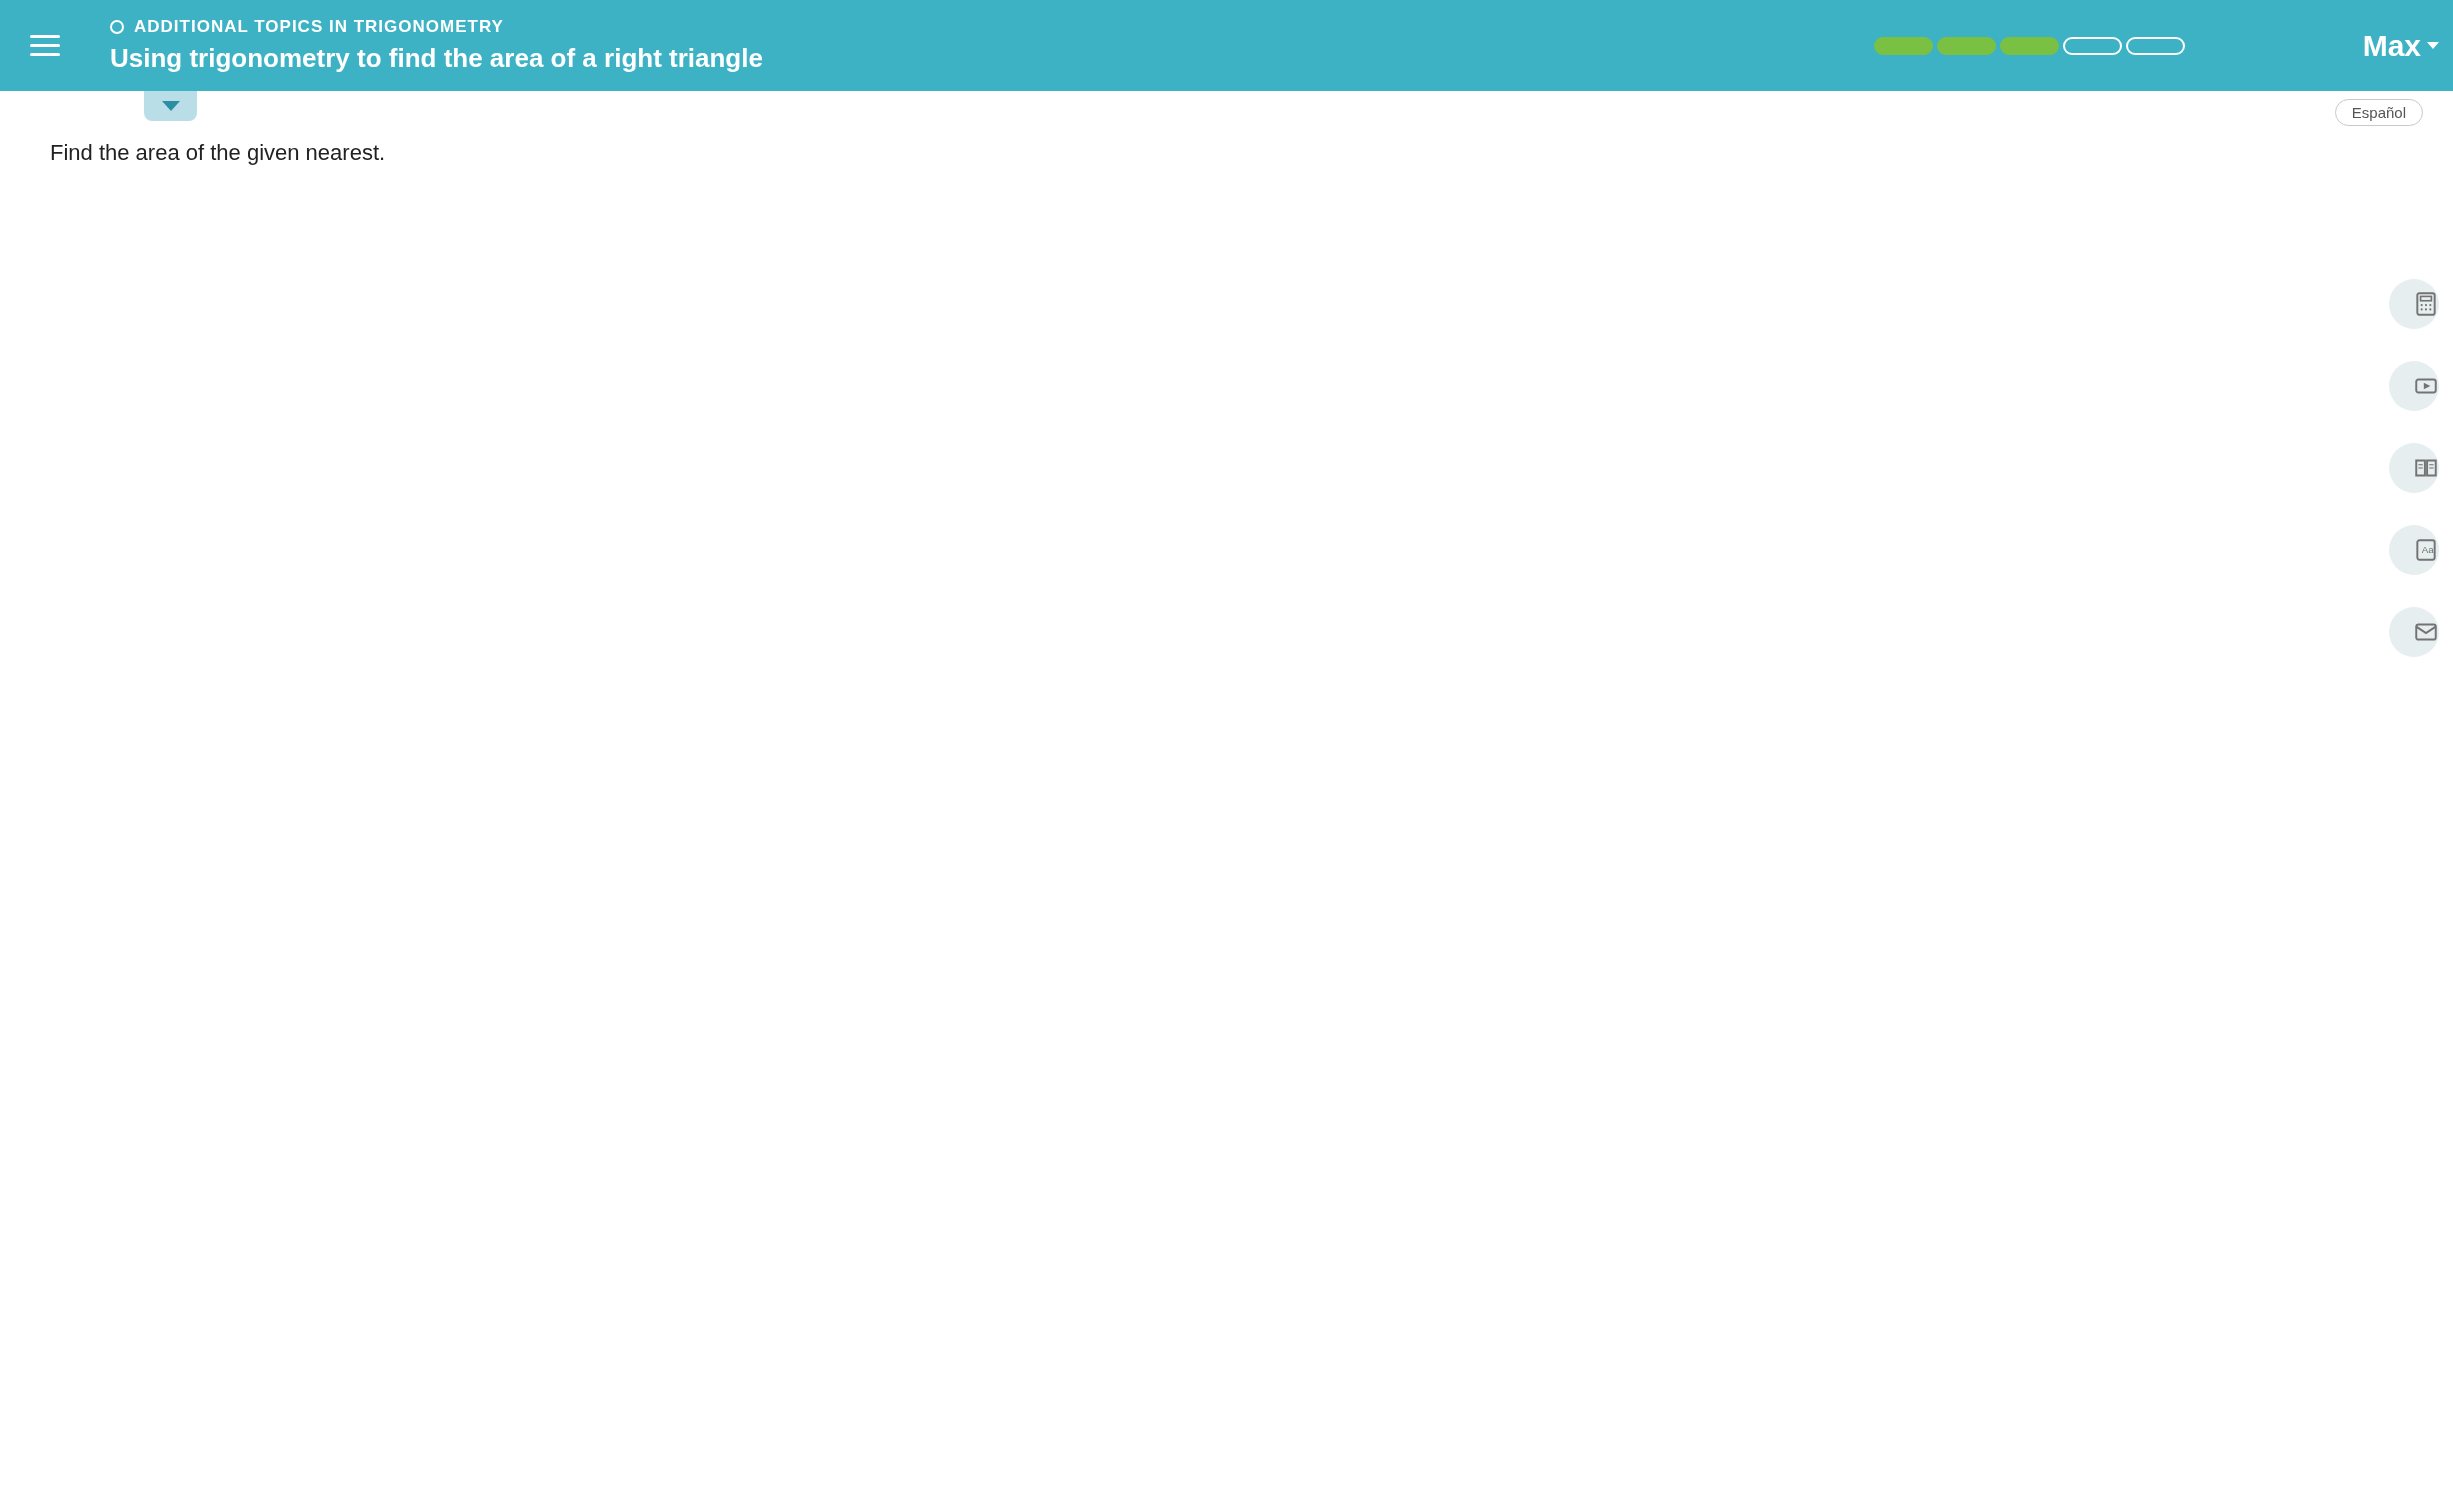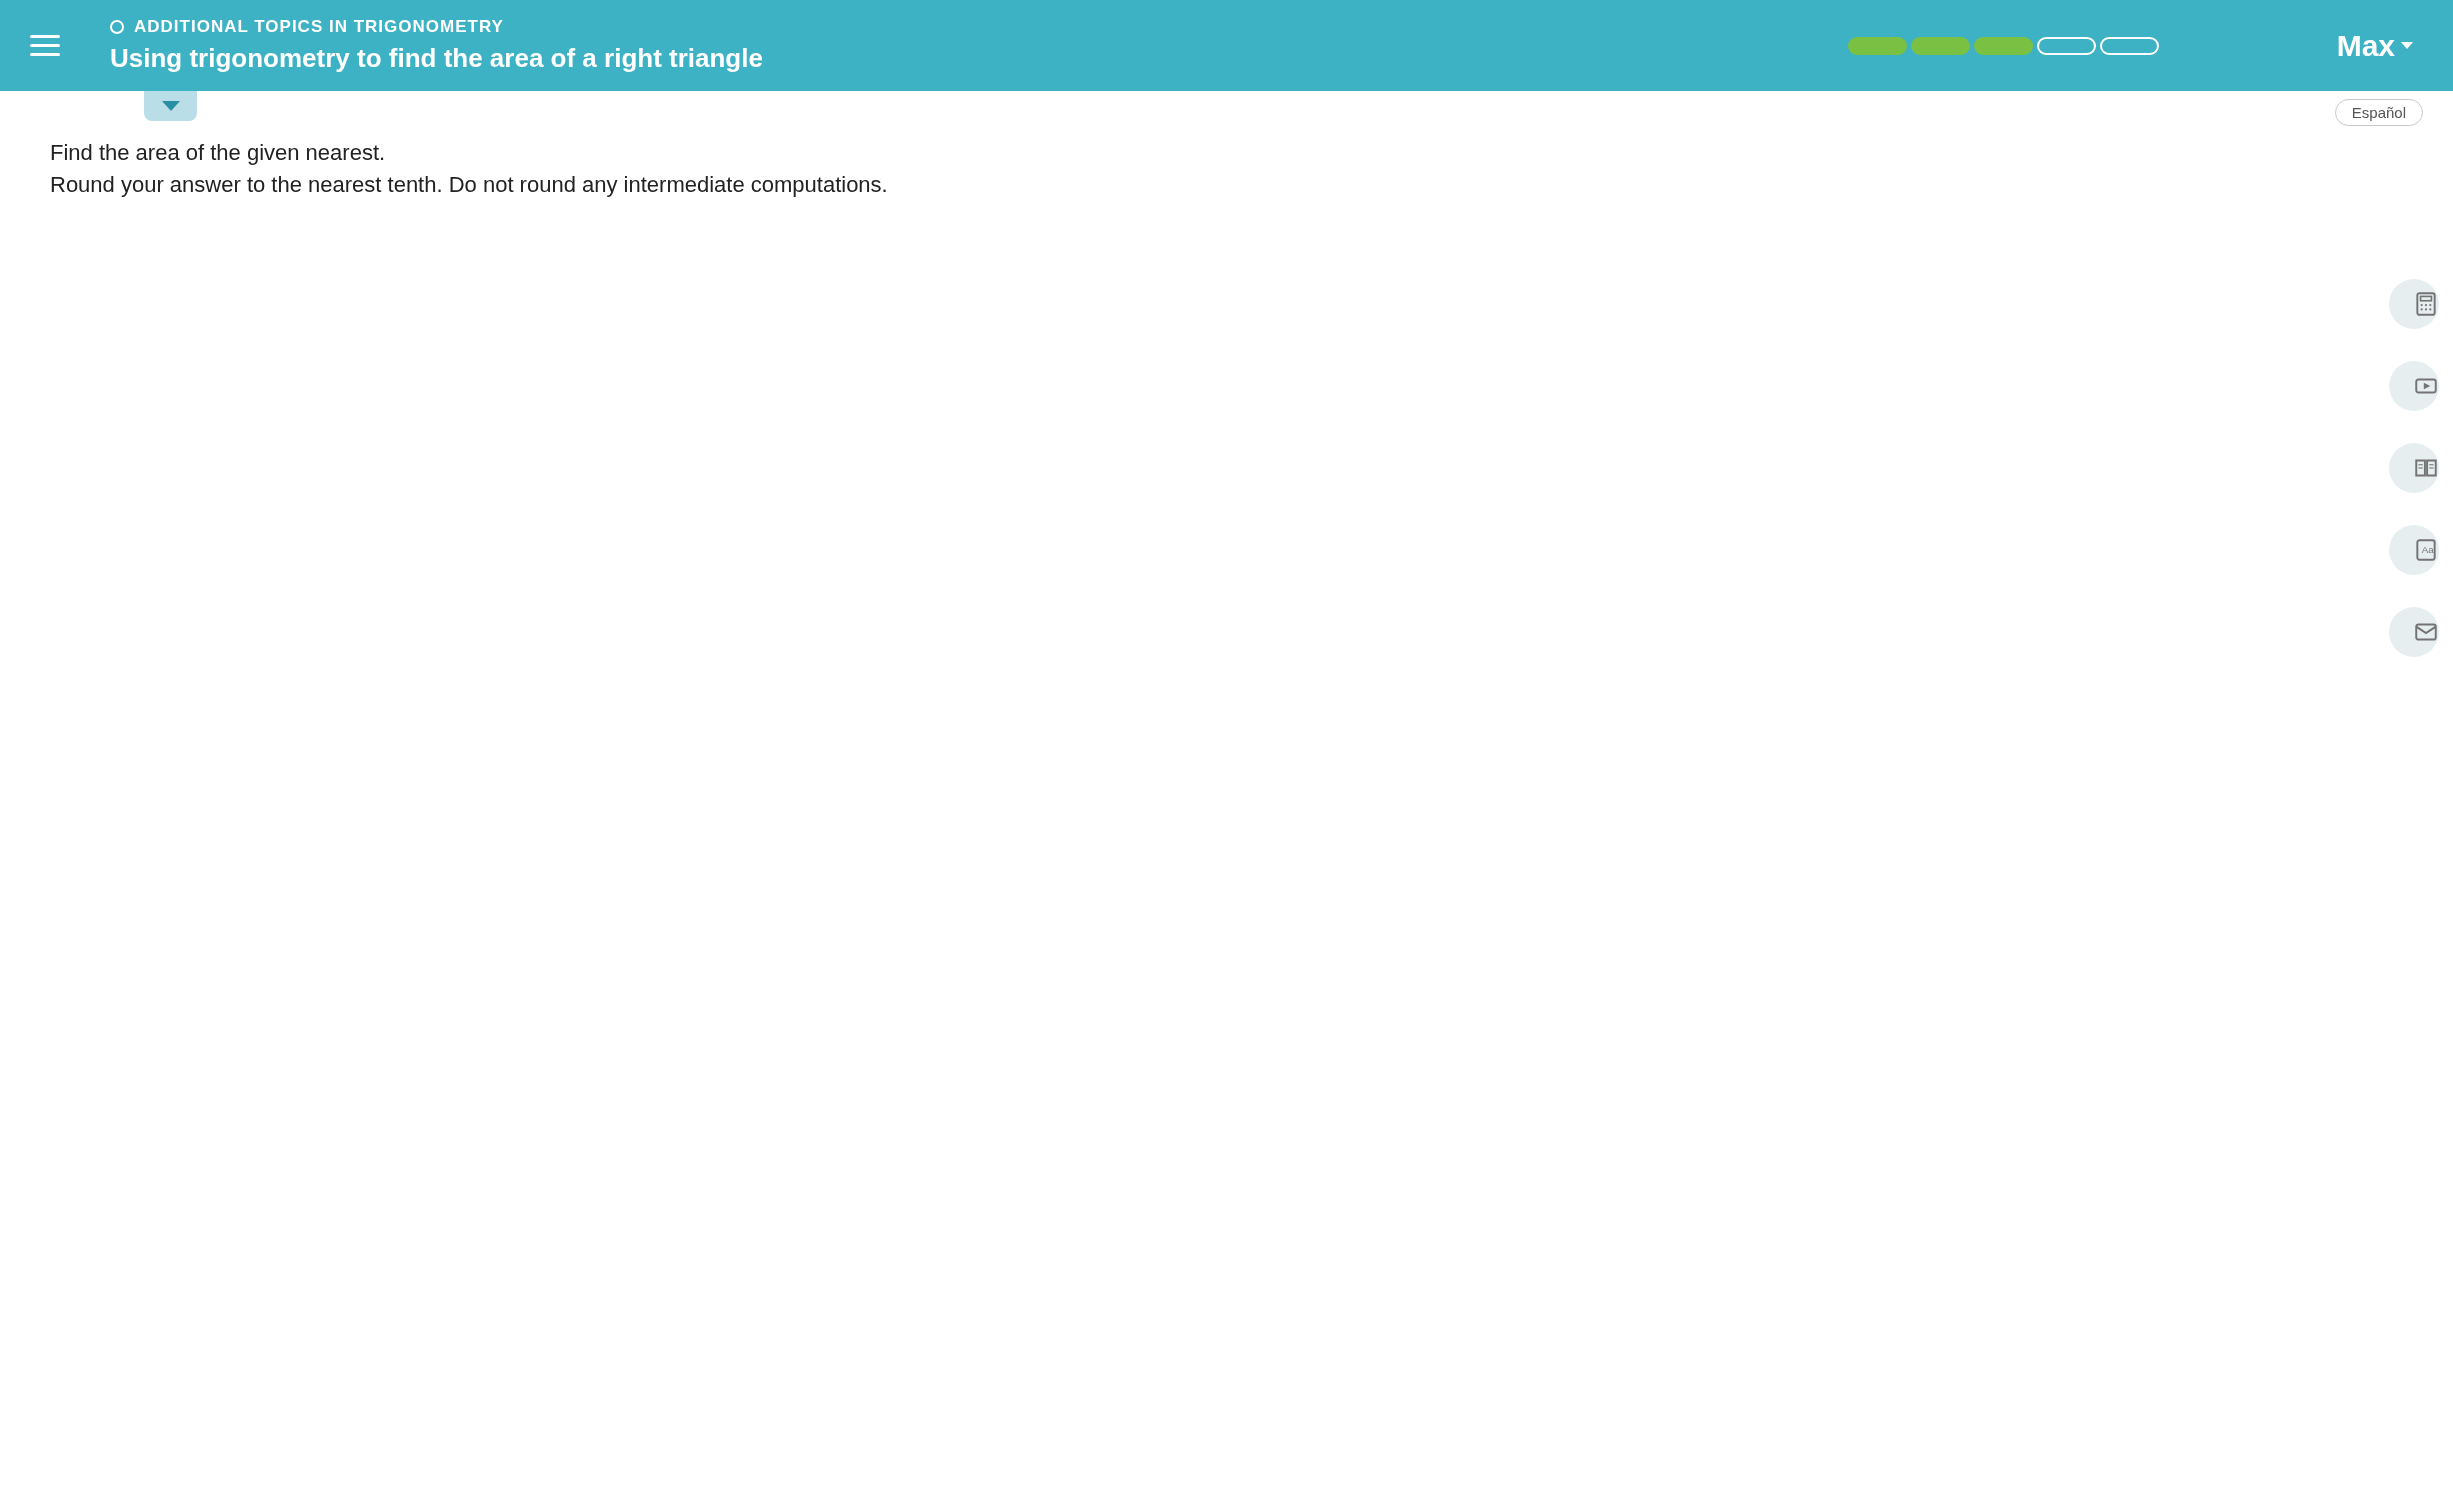--- a/index.html
+++ b/index.html
@@ -1,19 +1,19 @@
 <!DOCTYPE html>
 <html><head>
 <meta charset="utf-8">
 <style>
 * { margin:0; padding:0; box-sizing:border-box; font-family:Arial,Helvetica,sans-serif; }
 body { background:#fff; overflow:hidden; }
 
 
-.hdr { background:#3db2c4; height:91px; display:flex; align-items:center; padding:0 40px 0 20px; color:#fff; }
+.hdr { background:#3db2c4; height:91px; display:flex; align-items:center; padding:0 14px 0 20px; color:#fff; }
 .ham { width:50px; height:50px; display:flex; flex-direction:column; justify-content:center; gap:6px; cursor:pointer; padding:10px; }
 .ham span { display:block; height:3px; background:#fff; border-radius:2px; }
 .hdr-mid { margin-left:40px; flex:1; }
 .crumb { font-size:17px; letter-spacing:1px; font-weight:600; display:flex; align-items:center; gap:10px; margin-bottom:6px; }
 .crumb-circ { width:14px; height:14px; border:2.5px solid #fff; border-radius:50%; display:inline-block; }
 .ttl { font-size:26px; font-weight:700; }
 .prog { display:flex; gap:4px; margin-right:178px; }
 .prog span { width:59px; height:18px; border:2.5px solid #fff; border-radius:10px; }
 .prog span.fill { background:#7ac143; border-color:#7ac143; }
 .usr { font-size:30px; font-weight:600; cursor:pointer; display:flex; align-items:center; gap:6px; }
@@ -84,21 +84,20 @@
 
 <div class="subrow">
   <div class="tab">
     <div class="tab-ar"></div>
   </div>
   <div class="lang">Español</div>
 </div>
 
 <div class="ptxt">
   <div>Find the area of the given nearest.</div>
-  <div>Round your answer to the nearest tenth. Do not round any intermediate computations.</div>
 </div>
 
 <div class="work">
 
   <div class="tri-wrap">
     <svg class="tri-svg" width="317" height="248" viewBox="0 0 320 250">
       <polygon points="5,5 290,5 280,240" fill="none" stroke="#888" stroke-width="2"></polygon>
 
       <rect x="272" y="5" width="16" height="16" fill="none" stroke="#5a66d6" stroke-width="2.5"></rect>
 

